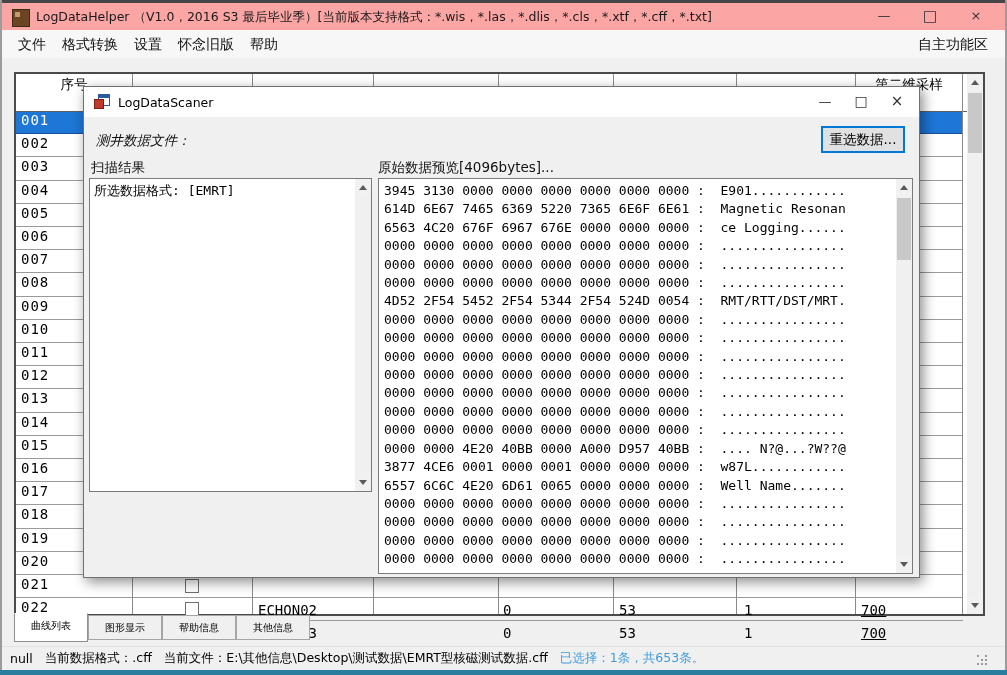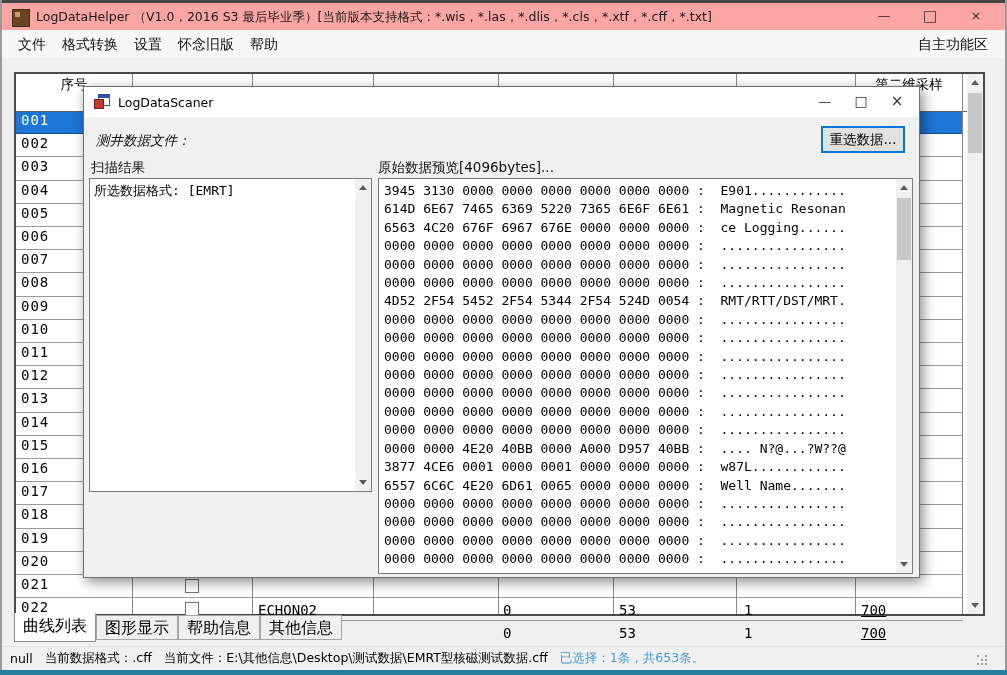--- a/index.html
+++ b/index.html
@@ -40,21 +40,21 @@
   .c-name{left:242px;} .c-v1{left:487px;} .c-v2{left:603px;} .c-v3{left:728px;} .c-v4{left:845px;text-decoration:underline;}
   .vsb{position:absolute;right:0;top:0;bottom:0;width:16px;background:#f0f0f0;z-index:3;}
   .sb-btn{position:absolute;left:0;right:0;height:17px;background:#f1f1f1;}
   .sb-btn.bottom{bottom:0;} .sb-btn.top{top:0;}
   .tri-up{width:0;height:0;border-left:4px solid transparent;border-right:4px solid transparent;border-bottom:5px solid #5a5a5a;margin:6px auto 0;}
   .tri-down{width:0;height:0;border-left:4px solid transparent;border-right:4px solid transparent;border-top:5px solid #5a5a5a;margin:6px auto 0;}
   .sb-thumb{position:absolute;left:1px;right:1px;background:#c8c8c8;}
 
   
   .tabs{position:absolute;left:14px;top:613px;height:31px;display:flex;align-items:flex-start;z-index:1;}
-  .tab{height:23px;margin-top:2px;padding:0 8px;line-height:23px;font-size:16px;background:#f0f0f0;
+  .tab{height:23px;margin-top:2px;padding:0 16px;line-height:23px;font-size:10px;background:#f0f0f0;
     border:1px solid #a5a5a5;box-sizing:content-box;}
   .tab.active{height:27px;margin-top:0;background:#fff;border-color:#8f8f8f;border-top-color:#fff;z-index:2;position:relative;}
 
   
   .status{position:absolute;left:2px;right:2px;bottom:5px;height:23px;background:#f0f0f0;border-top:1px solid #e2e2e2;
     font-size:12.5px;display:flex;align-items:center;padding-left:8px;white-space:pre;}
   .status span{margin-right:12px;}
   .s-blue{color:#3f9bdc;}
   .grip{position:absolute;right:4px;bottom:3px;width:12px;height:12px;}
   .grip::before{content:"";position:absolute;left:0;top:0;width:2px;height:2px;background:#9a9a9a;

